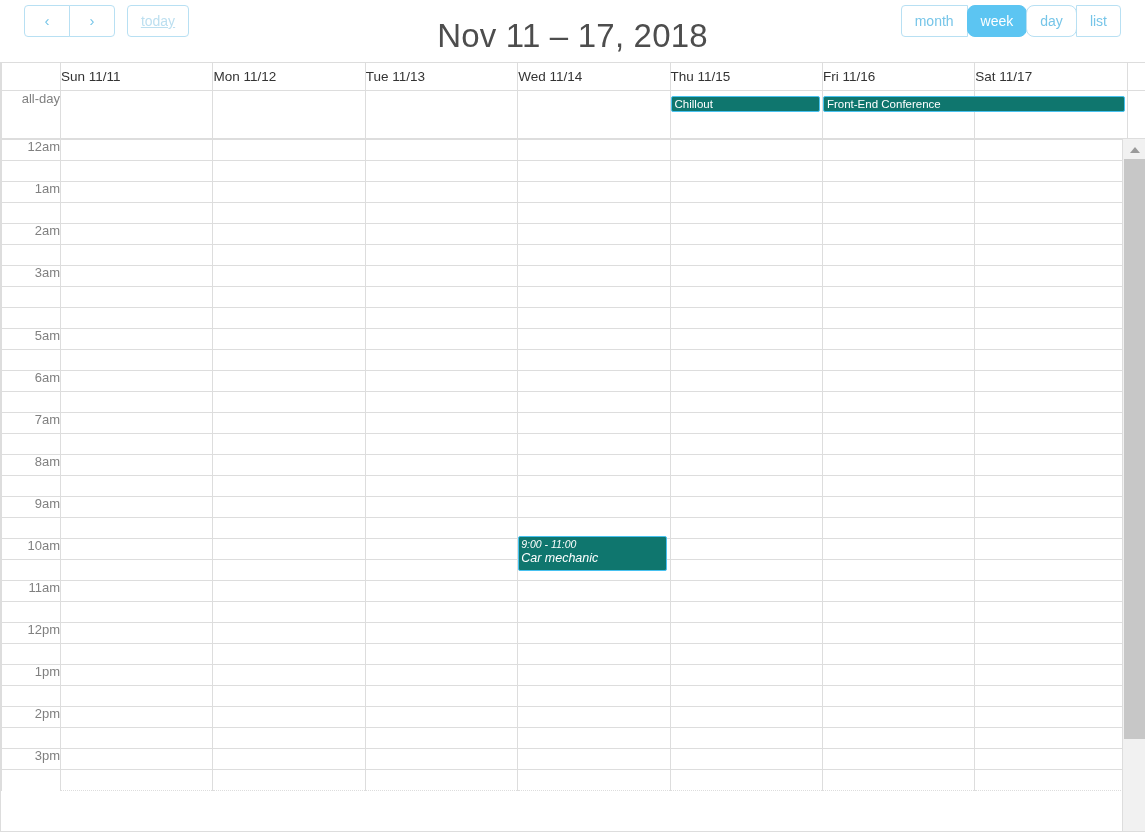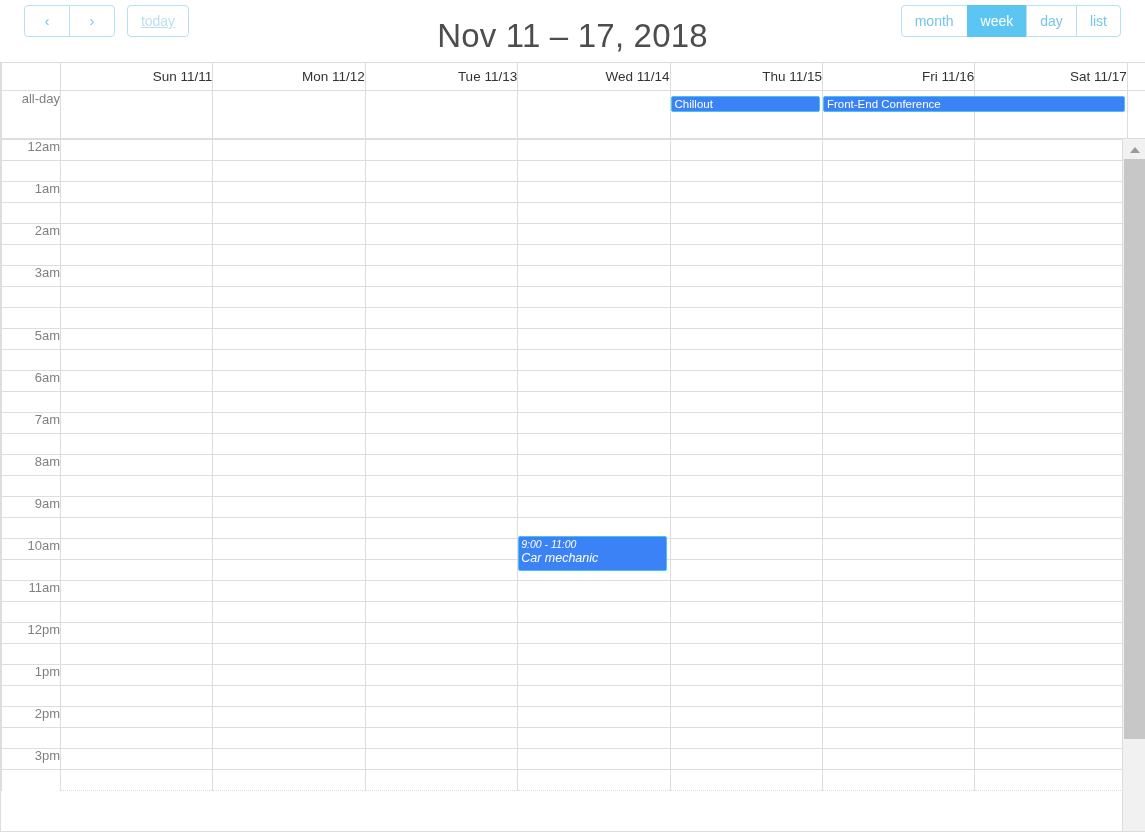--- a/index.html
+++ b/index.html
@@ -40,21 +40,21 @@
     font-size: 14px;
     font-family: "Liberation Sans", sans-serif;
     padding: 0 13px;
     line-height: 30px;
     cursor: pointer;
     white-space: nowrap;
     display: inline-block;
     text-align: center;
     user-select: none;
   }
-  .btn-group .btn { border-radius: 0; margin-left: -1px; }
+  .btn-group .btn { border-radius: 8px; margin-left: -1px; }
   .btn-group .btn:first-child { border-radius: 4px 0 0 4px; margin-left: 0; }
   .btn-group .btn:last-child { border-radius: 0 4px 4px 0; }
   .btn-group .btn:only-child { border-radius: 4px; }
   .btn-icon { width: 46px; padding: 0; font-size: 16px; }
   .btn-today {
     margin-left: 12px;
     border-radius: 4px;
     color: #bcdff0;
     width: 62px;
     padding: 0;
@@ -101,21 +101,21 @@
   }
 
   
   .head-wrap { width: 1145px; }
   table.head { width: 1144px; }
   table.head th {
     height: 27px;
     font-weight: normal;
     font-size: 13.5px;
     color: #333333;
-    text-align: right;
+    text-align: left;
     vertical-align: middle;
     border-top: none;
   }
   th.axis-cell, td.axis-cell {
     width: 59px;
     border-left: none;
   }
   .daycol { width: 152.4px; }
   .gutcol { width: 24px; border-right: none !important; }
 
@@ -135,21 +135,21 @@
   }
   .allday-track {
     position: absolute;
     left: 0; top: 5px;
     height: 16px;
     width: 100%;
   }
 
   
   .ev {
-    background: #3b82f6;
+    background: #0f766e;
     border: 1px solid #48c2f0;
     color: #ffffff;
     font-size: 11.5px;
     line-height: 14px;
     overflow: hidden;
     cursor: pointer;
     border-radius: 2px;
     padding: 0 1px 0 2px;
   }
   .ev-allday {

